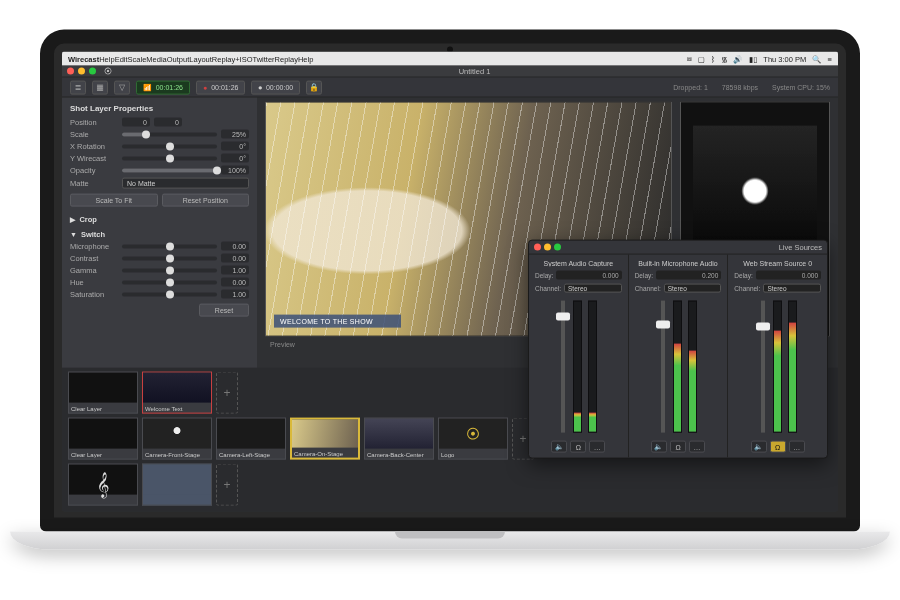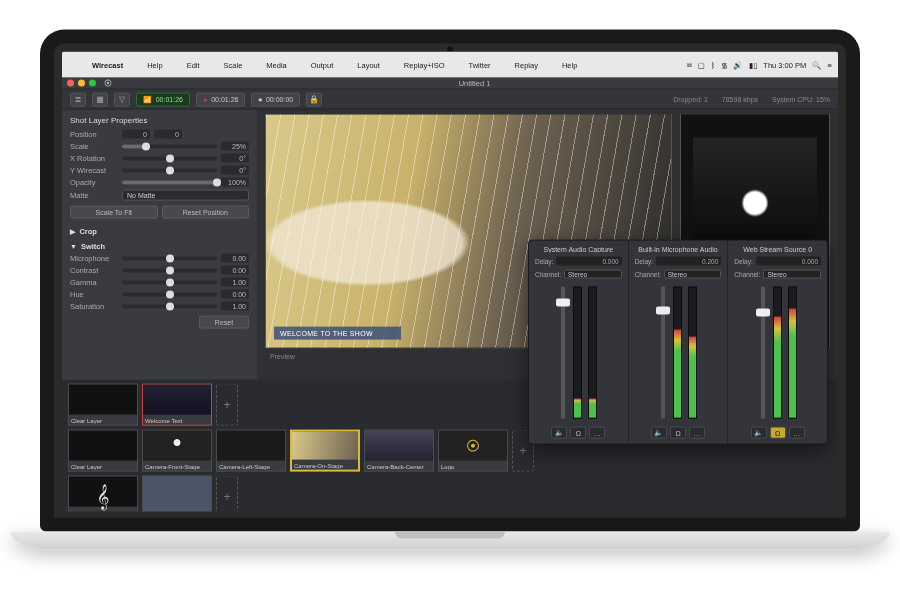--- a/index.html
+++ b/index.html
@@ -5,21 +5,21 @@
   * { box-sizing: border-box; margin: 0; padding: 0; font-family: -apple-system, Helvetica, Arial, sans-serif; }
   html, body { width: 900px; height: 600px; background: #fff; overflow: hidden; }
   .laptop { position: absolute; left: 50%; top: 50%; transform: translate(-50%, -52%); width: 820px; }
   .lid { background: #2a2a2a; border: 14px solid #1a1a1a; border-radius: 24px 24px 6px 6px; padding: 8px 8px 6px; position: relative; }
   .camera { position: absolute; top: 3px; left: 50%; transform: translateX(-50%); width: 6px; height: 6px; background: #111; border-radius: 50%; }
   .screen { width: 100%; height: 460px; background: #2f3033; border-radius: 2px; overflow: hidden; position: relative; color: #ccc; font-size: 8px; }
   .base { height: 18px; background: linear-gradient(#e9e9ea, #d0d0d2); border-radius: 0 0 40px 40px / 0 0 18px 18px; position: relative; margin: 0 -30px; box-shadow: 0 6px 18px rgba(0,0,0,.25); }
   .notch { position: absolute; top: 0; left: 50%; transform: translateX(-50%); width: 110px; height: 7px; background: #bfbfc1; border-radius: 0 0 8px 8px; }
 
   
-  .menubar { height: 26px; background: #e8e8e8; color: #222; display: flex; align-items: center; padding: 0 6px; font-size: 7.5px; gap: 24px; }
+  .menubar { height: 14px; background: #e8e8e8; color: #222; display: flex; align-items: center; padding: 0 6px; font-size: 7.5px; gap: 0; }
   .menubar .apple { font-weight: bold; }
   .menubar .spacer { flex: 1; }
   .menubar .right { display: flex; gap: 6px; align-items: center; }
 
   
   .titlebar { height: 12px; background: #3a3b3e; display: flex; align-items: center; padding: 0 5px; gap: 4px; border-bottom: 1px solid #222; }
   .tl { width: 7px; height: 7px; border-radius: 50%; }
   .tl.red { background: #ff5f57; } .tl.yel { background: #febc2e; } .tl.grn { background: #28c840; }
   .titlebar .doc { margin: 0 auto; color: #bbb; font-size: 7.5px; }
 
@@ -27,21 +27,21 @@
   .tbtn { width: 16px; height: 14px; background: #424349; border: 1px solid #555; border-radius: 2px; display: flex; align-items: center; justify-content: center; font-size: 8px; color: #aaa; }
   .pill { height: 14px; border-radius: 2px; padding: 0 6px; display: flex; align-items: center; gap: 4px; font-size: 7px; }
   .pill.stream { background: #1b3a1f; color: #8de48d; border: 1px solid #2f6b33; }
   .pill.rec { background: #424349; border: 1px solid #555; }
   .toolbar .stats { margin-left: auto; display: flex; gap: 14px; font-size: 7px; color: #888; }
 
   .workspace { display: flex; height: 270px; }
 
   
   .panel { width: 195px; background: #3a3b40; padding: 6px 8px; display: flex; flex-direction: column; gap: 3px; font-size: 7.5px; color: #bbb; }
-  .panel h3 { font-size: 8px; color: #ddd; font-weight: 400; margin-bottom: 2px; }
+  .panel h3 { font-size: 8px; color: #ddd; font-weight: 700; margin-bottom: 2px; }
   .prow { display: flex; align-items: center; gap: 4px; }
   .prow label { width: 48px; color: #aaa; }
   .slider { flex: 1; height: 4px; background: #2a2b2e; border-radius: 2px; position: relative; }
   .slider .sfill { position: absolute; left: 0; top: 0; bottom: 0; background: #6a6b70; border-radius: 2px; }
   .slider .knob { position: absolute; top: 50%; width: 8px; height: 8px; background: #ddd; border-radius: 50%; transform: translate(-50%,-50%); }
   .pval { width: 28px; text-align: right; background: #2a2b2e; border-radius: 2px; padding: 1px 3px; font-size: 7px; }
   .pselect { flex: 1; background: #2a2b2e; border: 1px solid #555; border-radius: 2px; padding: 1px 4px; font-size: 7px; color: #ccc; }
   .pbtns { display: flex; gap: 4px; margin: 2px 0; }
   .pbtn { flex: 1; background: #48494f; border: 1px solid #5a5b60; border-radius: 2px; padding: 2px 0; text-align: center; font-size: 7px; }
   .section { display: flex; align-items: center; gap: 4px; color: #ddd; font-weight: 600; margin-top: 3px; cursor: pointer; }
@@ -336,20 +336,26 @@
               <div class="clef">𝄞</div>
             </div>
           <div class="shot" style="background:#4a5568">
               <div class="thumb" style="background:#4a5568"></div>
             </div>
           <div class="addshot">+</div>
         </div>
       </div>
 
       <div class="floatwin">
+        <div class="fw-title">
+          <div class="tl red"></div>
+          <div class="tl yel" style="margin-left:3px"></div>
+          <div class="tl grn" style="margin-left:3px"></div>
+          <span class="t">Live Sources</span>
+        </div>
         <div class="mixers">
 
           <div class="mixer">
             <div class="mname">System Audio Capture</div>
             <div class="mrow">
                 <span>Delay:</span>
                 <span class="mval">0.000</span>
               </div>
             <div class="mrow">
                 <span>Channel:</span>

